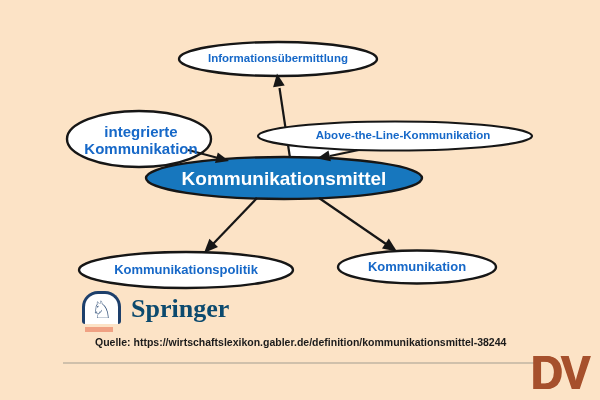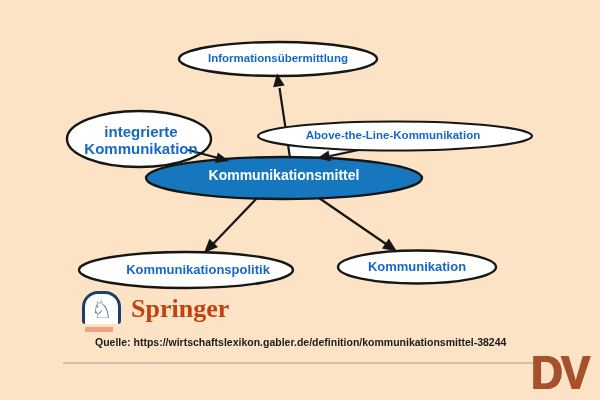--- a/index.html
+++ b/index.html
@@ -27,21 +27,21 @@
     font-family:"DejaVu Sans", sans-serif; font-size:24px; color:#1d3f6b;
     line-height:1; margin-top:1px;
   }
   .brand-underline{
     position:absolute; left:3px; top:36px; width:28px; height:5px; background:#f0a183;
   }
   .brand-word{
     font-family:"Liberation Serif", serif; font-size:26px; line-height:1;
     margin-left:10px; margin-top:5px;
   }
-  .brand-word.w1{color:#c2410c; font-weight:bold;}
+  .brand-word.w1{color:#0c4a6e; font-weight:bold;}
   .brand-word.w2{color:#64809f; font-weight:normal; margin-left:7px;}
   .source-line{
     position:absolute; left:95px; top:336px; font-size:10.5px; font-weight:bold;
     color:#1b1b1b; letter-spacing:0px; white-space:nowrap;
   }
   .divider{
     position:absolute; left:63px; top:362px; width:474px; height:1.5px;
     background:#cfc0ab;
   }
   .watermark{
@@ -82,25 +82,25 @@
     <polygon points="397,251.5 382,248.6 388.8,238.6" fill="#161616"></polygon>
   </svg>
 
   <div class="label" style="left:178px; top:52px; width:200px; font-size:11.5px;">Informationsübermittlung</div>
 
   <div class="label two-line" style="left:67px; top:124px; width:148px; font-size:15px;">
     <span>integrierte</span>
     <span>Kommunikation</span>
   </div>
 
-  <div class="label" style="left:256px; top:129px; width:274px; font-size:11.5px;">Above-the-Line-Kommunikation</div>
+  <div class="label" style="left:266px; top:129px; width:274px; font-size:11.5px;">Above-the-Line-Kommunikation</div>
 
-  <div class="label center-label" style="left:146px; top:168px; width:276px; font-size:14px;">Kommunikationsmittel</div>
+  <div class="label center-label" style="left:146px; top:168px; width:276px; font-size:19px;">Kommunikationsmittel</div>
 
-  <div class="label" style="left:79px; top:263px; width:214px; font-size:13px;padding-left:12px;">Kommunikationspolitik</div>
+  <div class="label" style="left:79px; top:263px; width:214px; font-size:13px;">Kommunikationspolitik</div>
 
   <div class="label" style="left:339px; top:260px; width:156px; font-size:13px;">Kommunikation</div>
 
   <div class="brand">
     <div class="knight-badge">
       <span class="knight-glyph">♘</span>
     </div>
     <div class="brand-underline"></div>
     <span class="brand-word w1">Springer</span>
   </div>

